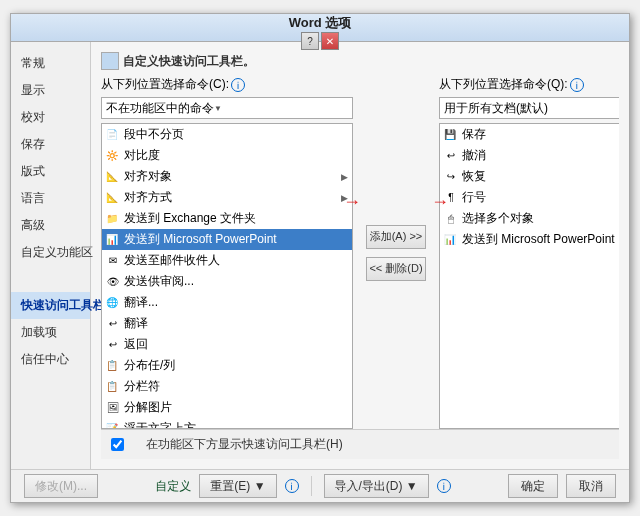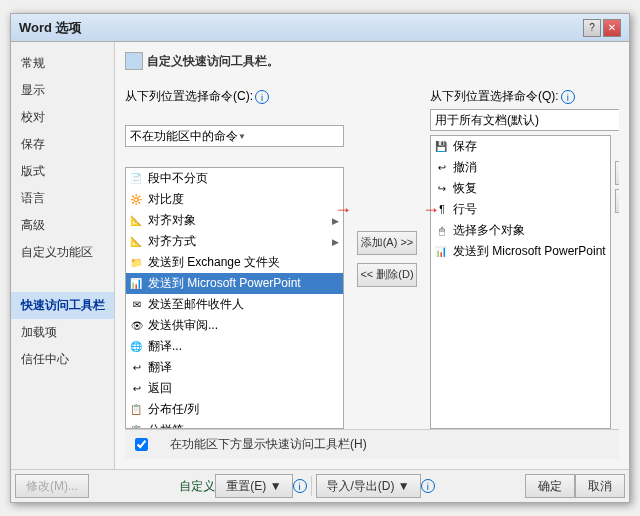--- a/index.html
+++ b/index.html
@@ -24,20 +24,21 @@
       flex-direction: column;
     }
     .title-bar {
       background: linear-gradient(to bottom, #dce9f7, #c5d9ef);
       height: 28px;
       display: flex;
       align-items: center;
       padding: 0 8px;
       border-bottom: 1px solid #aaa;
       flex-shrink: 0;
+      flex-direction: column;
     }
     .title-bar-text {
       flex: 1;
       font-size: 13px;
       font-weight: bold;
       color: #222;
     }
     .title-bar-btns {
       display: flex;
       gap: 2px;
@@ -55,21 +56,21 @@
       color: #333;
     }
     .title-btn.close { background: linear-gradient(to bottom, #e87070, #c94040); color: white; }
     .dialog-body {
       display: flex;
       flex: 1;
       overflow: hidden;
     }
     
     .sidebar {
-      width: 104px;
+      width: 80px;
       background: #f0f0f0;
       border-right: 1px solid #ccc;
       padding: 8px 0;
       flex-shrink: 0;
     }
     .sidebar-item {
       padding: 5px 10px;
       cursor: pointer;
       color: #333;
       font-size: 12px;
@@ -86,21 +87,21 @@
       flex: 1;
       display: flex;
       flex-direction: column;
       padding: 10px;
       overflow: hidden;
     }
     .section-title {
       font-size: 12px;
       font-weight: bold;
       color: #333;
-      margin-bottom: 18px;
+      margin-bottom: 6px;
       display: flex;
       align-items: center;
       gap: 4px;
     }
     .toolbar-icon {
       width: 18px;
       height: 18px;
       background: #c0d8f0;
       border: 1px solid #aaa;
       display: inline-block;
@@ -108,23 +109,22 @@
     .columns-area {
       display: flex;
       flex: 1;
       gap: 8px;
       overflow: hidden;
     }
     
     .left-col {
       display: flex;
       flex-direction: column;
-      width: 219px;
-      flex-shrink: 0;
-      gap: 16px;
+      width: 252px;
+      flex-shrink: 0;
     }
     .select-box {
       width: 100%;
       padding: 2px 4px;
       border: 1px solid #aaa;
       background: white;
       font-size: 12px;
       margin-bottom: 4px;
       height: 22px;
       cursor: pointer;
@@ -239,24 +239,24 @@
       display: flex;
       align-items: center;
       gap: 22px;
       font-size: 12px;
       color: #333;
     }
     .checkbox-label input { cursor: pointer; }
     .footer-section {
       display: flex;
       align-items: center;
-      padding: 4px 4px;
+      padding: 4px 13px;
       border-top: 1px solid #ccc;
       background: #f0f0f0;
-      gap: 0;
+      gap: 8px;
       flex-shrink: 0;
     }
     .footer-btn {
       height: 24px;
       padding: 0 10px;
       border: 1px solid #aaa;
       background: linear-gradient(to bottom, #f5f5f5, #e0e0e0);
       font-size: 12px;
       cursor: pointer;
       display: flex;

